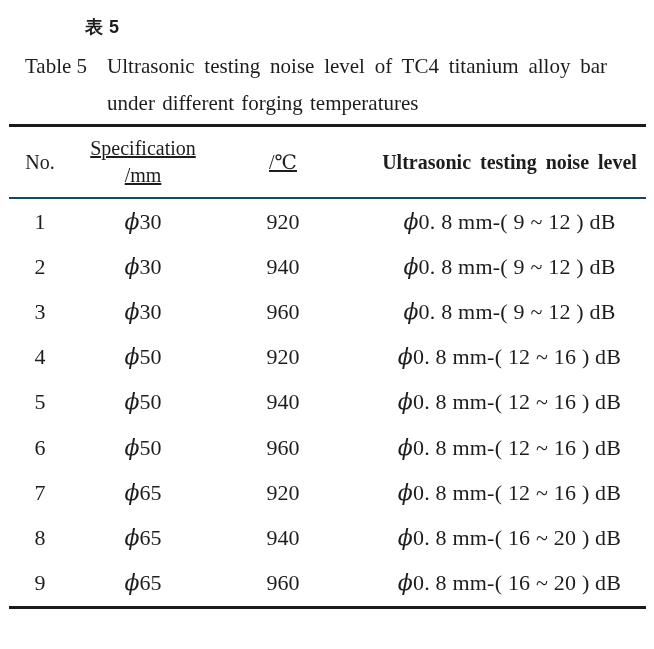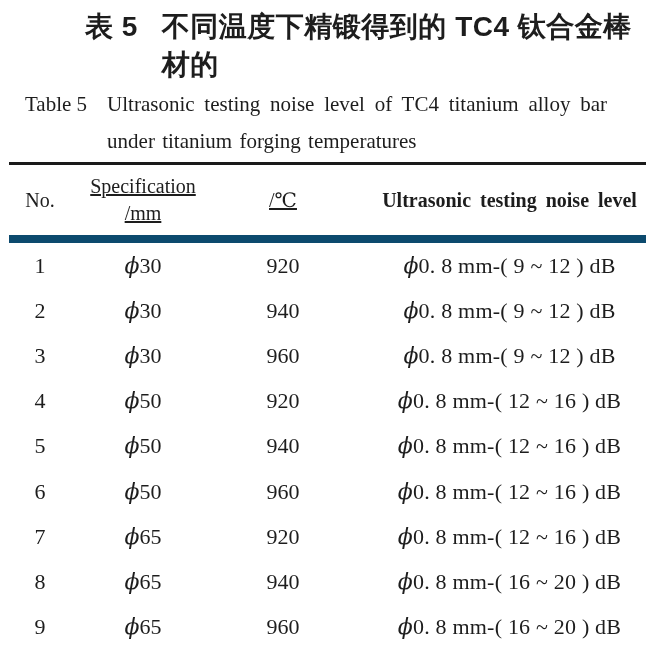--- a/index.html
+++ b/index.html
@@ -19,21 +19,21 @@
 
   
   .cap {
     display: flex;
     align-items: flex-start;
   }
   .cap-zh {
     margin: 8px 0 0 85px;
     font-family: "Liberation Sans", "DejaVu Sans", sans-serif;
     font-weight: bold;
-    font-size: 28px;
+    font-size: 18px;
     line-height: 38px;
     letter-spacing: 0.5px;
   }
   .cap-zh .cap-label {
     margin-right: 24px;
     white-space: nowrap;
   }
   .cap-en {
     margin: 2px 0 0 25px;
     font-size: 21px;
@@ -59,21 +59,21 @@
     margin: 2px 0 0 9px;
     width: 637px;
     border-top: 3px solid #1a1a1a;
     border-bottom: 3px solid #1a1a1a;
   }
   .thead {
     display: grid;
     grid-template-columns: 62px 144px 136px 1fr;
     height: 70px;
     align-items: center;
-    border-bottom: 8px solid #0c4a6e;
+    border-bottom: 2px solid #0c4a6e;
     font-size: 20px;
     text-align: center;
   }
   .th-stack { line-height: 27px; text-decoration: underline; }
   .th-noise {
     word-spacing: 4px;
     padding-left: 22px;
     font-weight: bold;
   }
   .tbody {
@@ -98,29 +98,28 @@
   }
 </style>
 </head>
 <body>
 
 <div class="page">
 
   <div class="cap cap-zh">
     <span class="cap-label">表 5</span>
     <span class="cap-text">
-      <span class="cap-line1" style="display:block">不同温度下精锻得到的 TC4 钛合金棒材的</span>
     </span>
   </div>
 
   <div class="cap cap-en">
     <span class="cap-label">Table 5</span>
     <span class="cap-text">
       <span class="cap-line1" style="display:block">Ultrasonic testing noise level of TC4 titanium alloy bar</span>
-      <span class="cap-line2" style="display:block">under titanium forging temperatures</span>
+      <span class="cap-line2" style="display:block">under different forging temperatures</span>
     </span>
   </div>
 
   <div class="dtable">
     <div class="thead">
       <div class="th">No.</div>
       <div class="th th-stack">
         <div>Specification</div>
         <div>/mm</div>
       </div>

